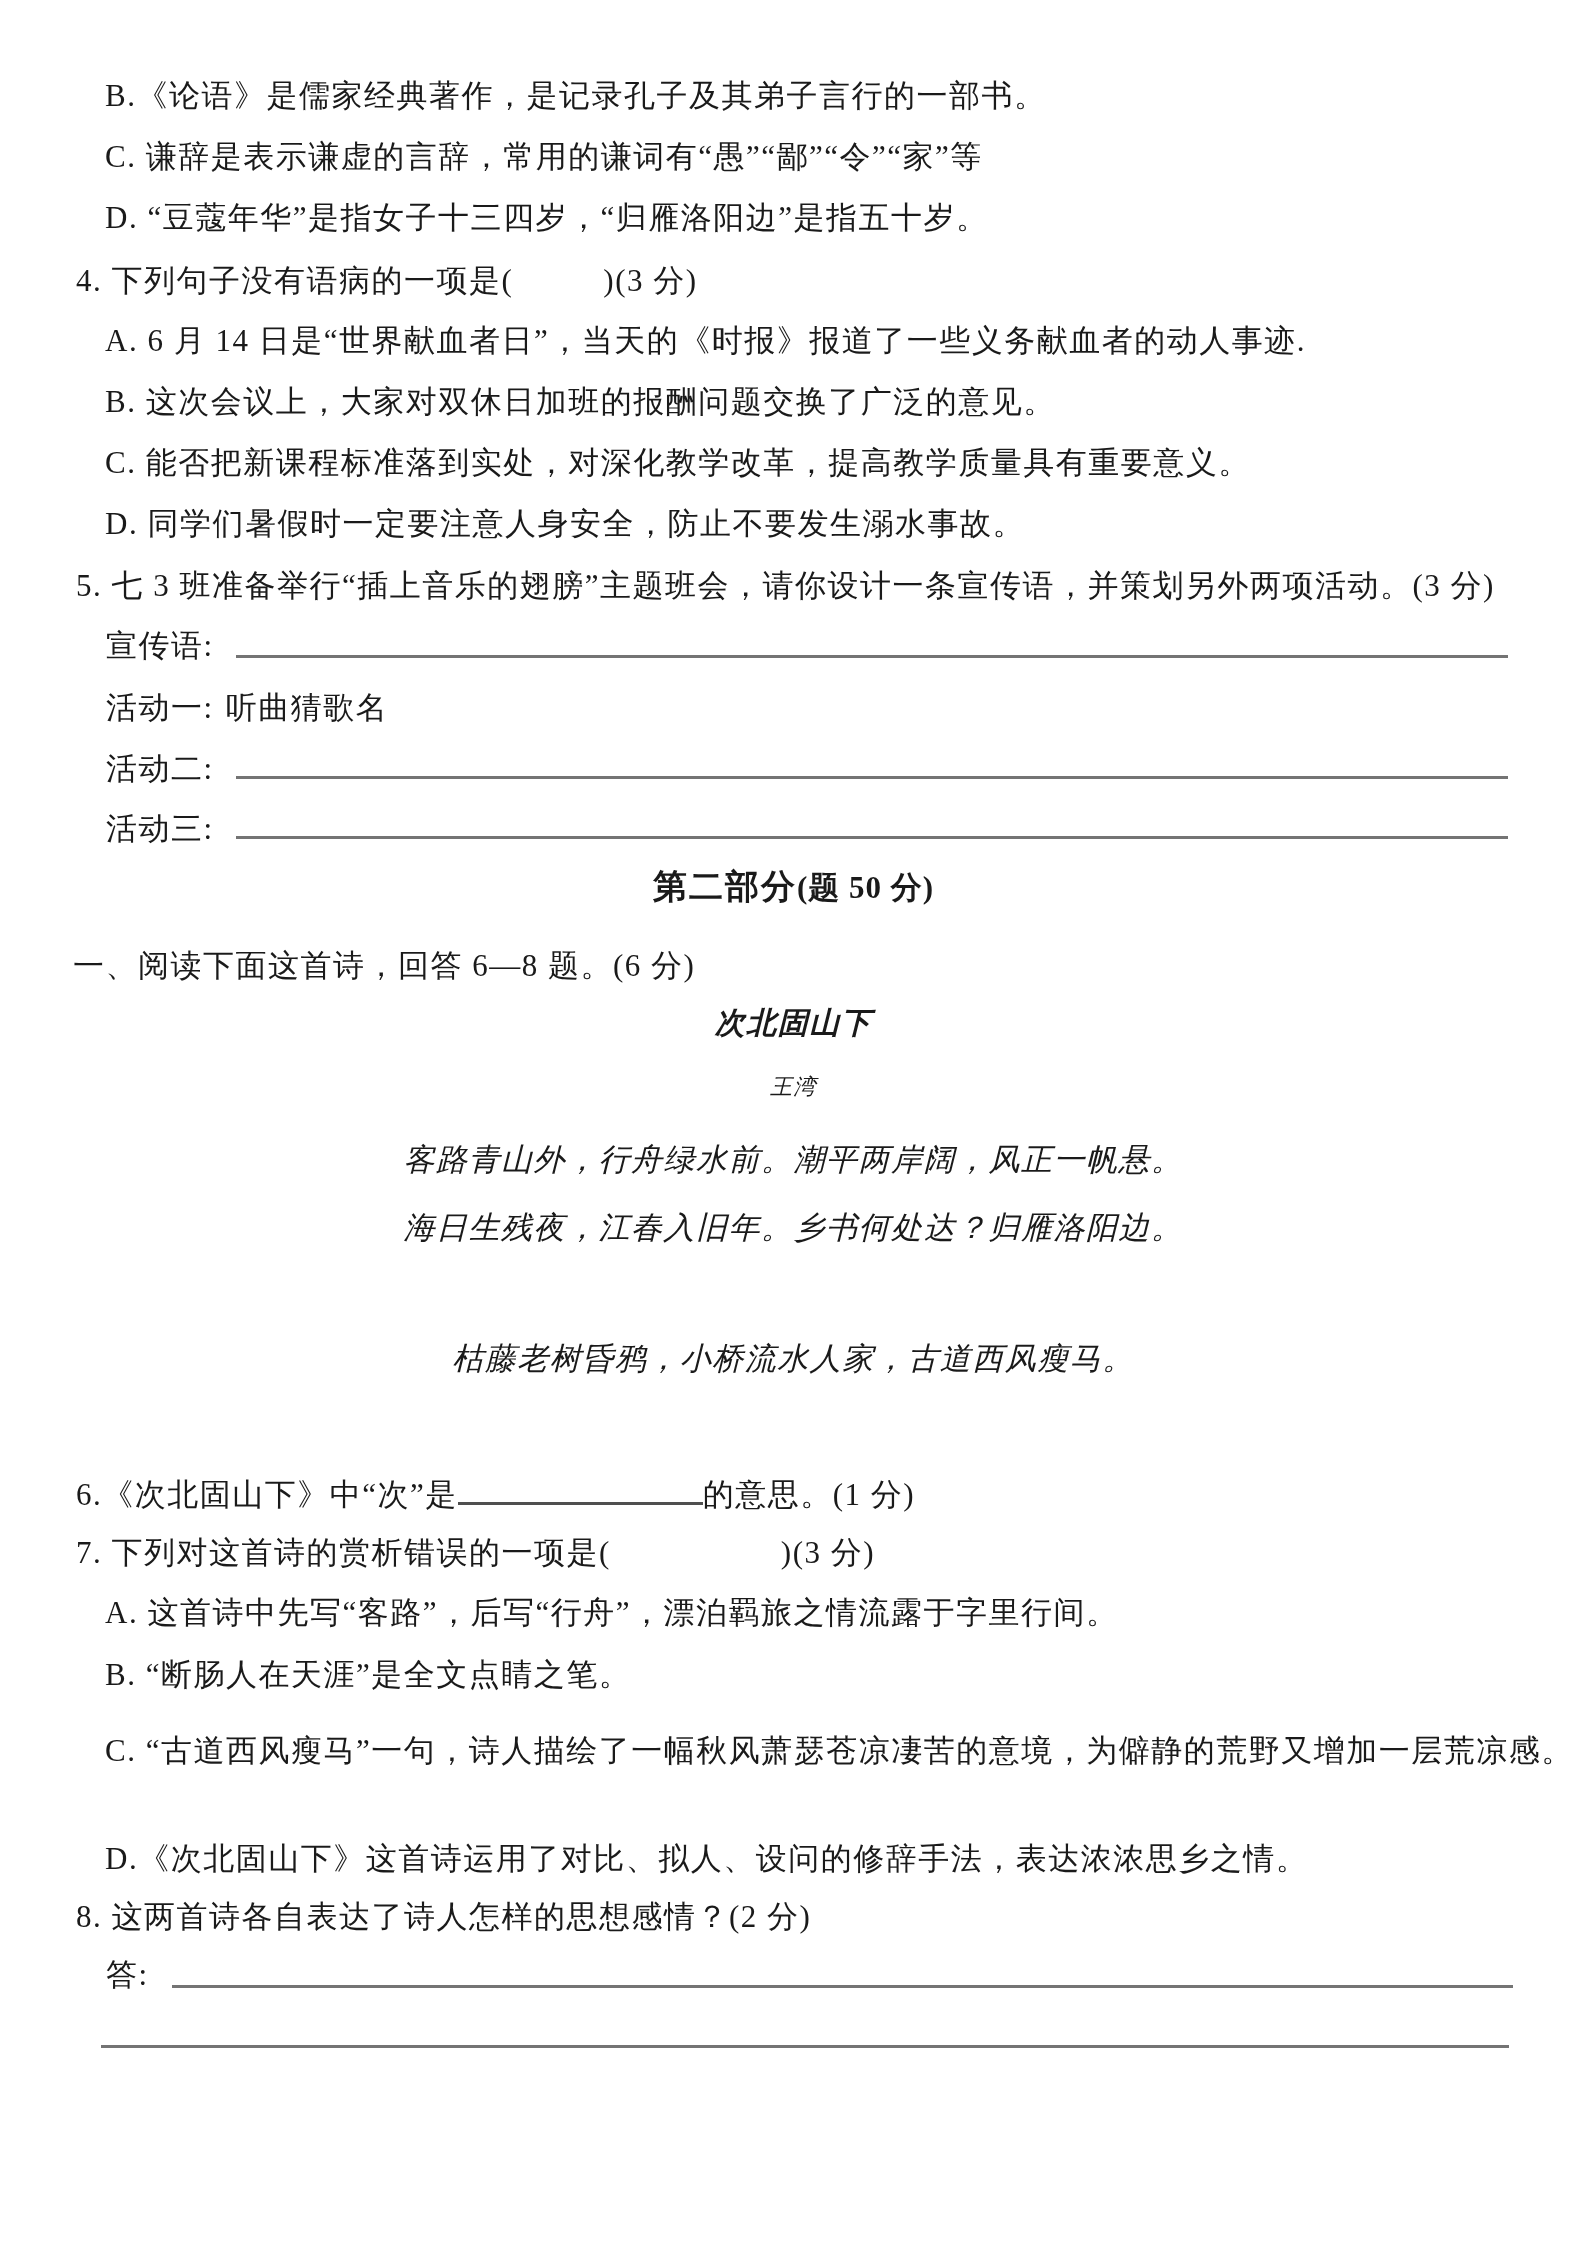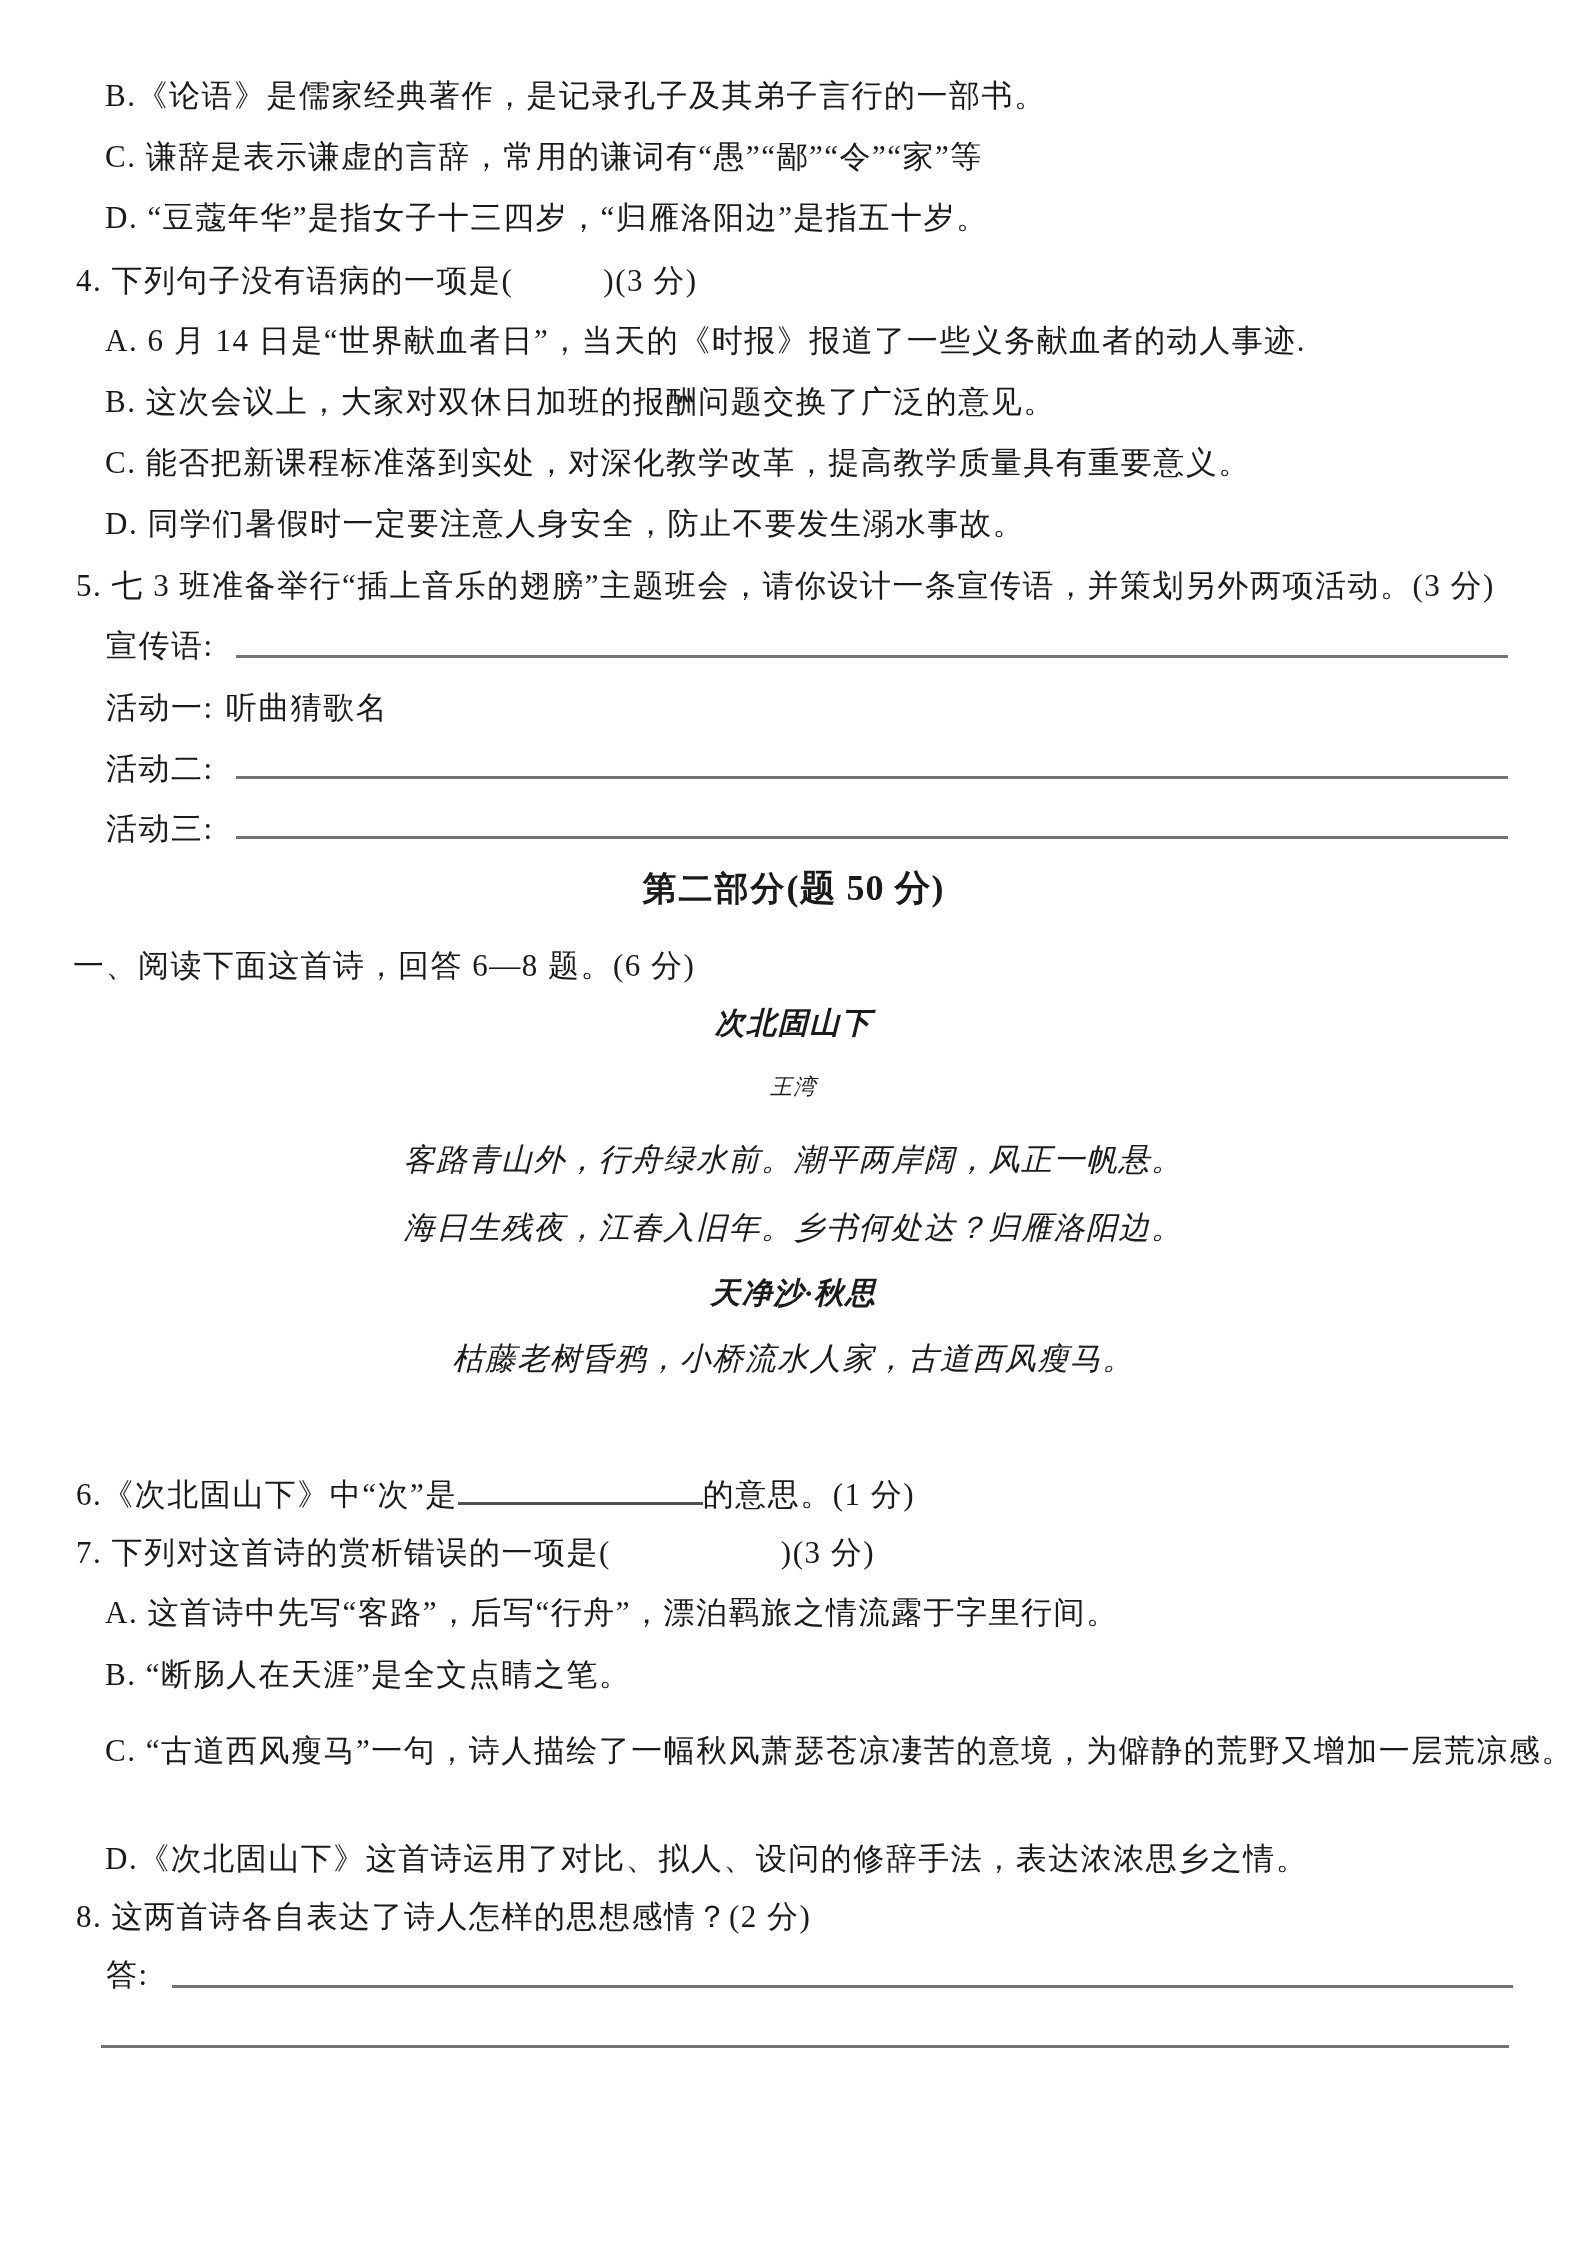--- a/index.html
+++ b/index.html
@@ -20,21 +20,21 @@
     white-space:nowrap;
     color:#1a1a1a;
   }
   .q{left:76px;}
   .opt{left:105px;padding-left:33px;text-indent:-33px;}
   .wrap{white-space:normal;width:1452px;line-height:62px;}
   .center{left:0;width:1587px;text-align:center;}
   .bold{font-weight:bold;}
   .kaiti{font-style:italic;}
   .heading-main{font-size:34px;font-weight:bold;letter-spacing:2px;}
-  .heading-paren{font-size:36px;font-weight:bold;letter-spacing:1px;}
+  .heading-paren{font-size:31px;font-weight:bold;letter-spacing:1px;}
   .rule{
     position:absolute;height:3px;background:#747474;
   }
   .paren-gap{display:inline-block;height:1px;}
   .blank{
     display:inline-block;height:0.85em;
     border-bottom:3px solid #4f4f4f;
   }
   .label-gap{display:inline-block;width:12px;}
 </style>
@@ -74,21 +74,20 @@
     <span class="heading-main">第二部分</span><span class="heading-paren">(题 50 分)</span>
   </div>
 
   <div class="line" style="top:950px;left:73px">一、阅读下面这首诗，回答 6—8 题。(6 分)</div>
 
   <div class="line center kaiti bold" style="top:1008px;font-size:30px">次北固山下</div>
   <div class="line center kaiti" style="top:1076px;font-size:22px">王湾</div>
   <div class="line center kaiti" style="top:1144px">客路青山外，行舟绿水前。潮平两岸阔，风正一帆悬。</div>
   <div class="line center kaiti" style="top:1212px">海日生残夜，江春入旧年。乡书何处达？归雁洛阳边。</div>
 
-  <div class="line center kaiti bold" style="top:1278px;font-size:30px">天净沙·秋思</div>
   <div class="line center kaiti" style="top:1343px">枯藤老树昏鸦，小桥流水人家，古道西风瘦马。</div>
 
   <div class="line q" style="top:1476px">
     <span>6.《次北固山下》中“次”是</span><span class="blank" style="width:245px"></span><span>的意思。(1 分)</span>
   </div>
 
   <div class="line q" style="top:1537px">
     <span>7. 下列对这首诗的赏析错误的一项是(</span><span class="paren-gap" style="width:170px"></span><span>)(3 分)</span>
   </div>
   <div class="line opt" style="top:1597px">A. 这首诗中先写“客路”，后写“行舟”，漂泊羁旅之情流露于字里行间。</div>

